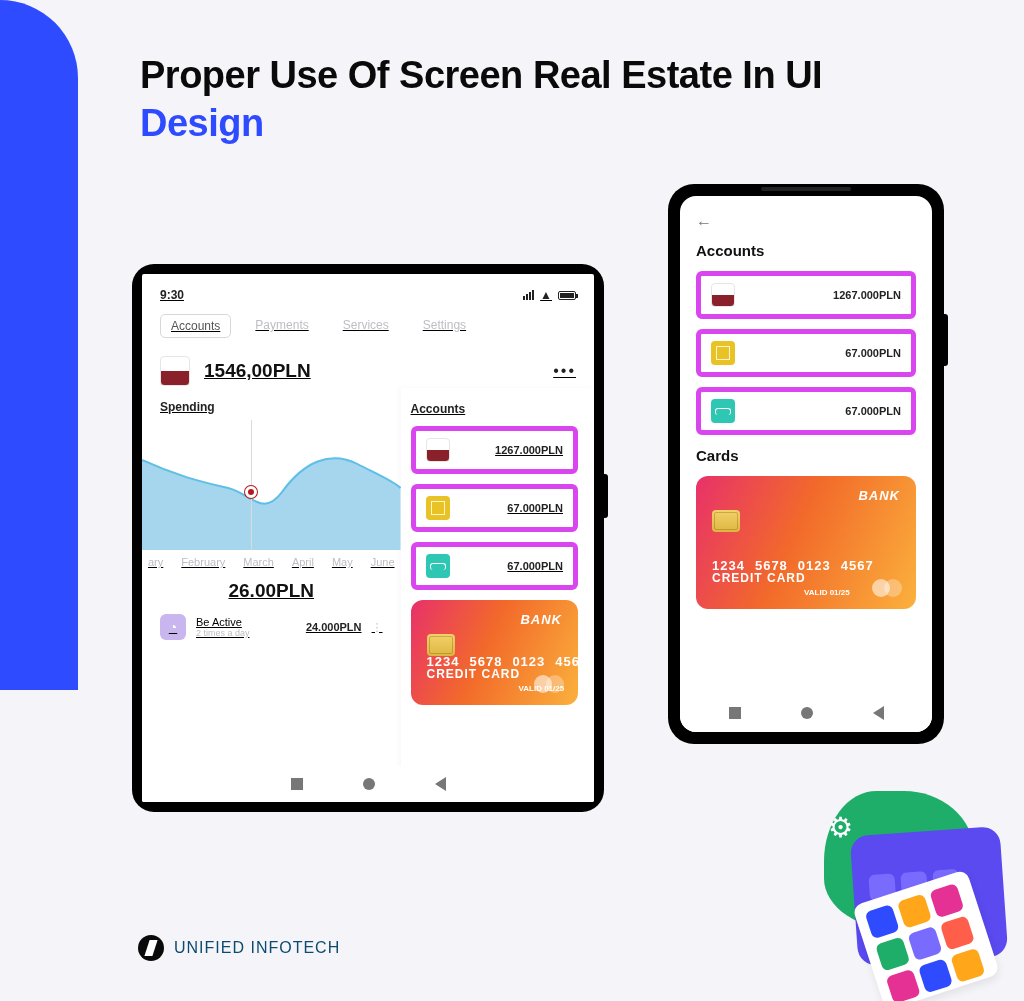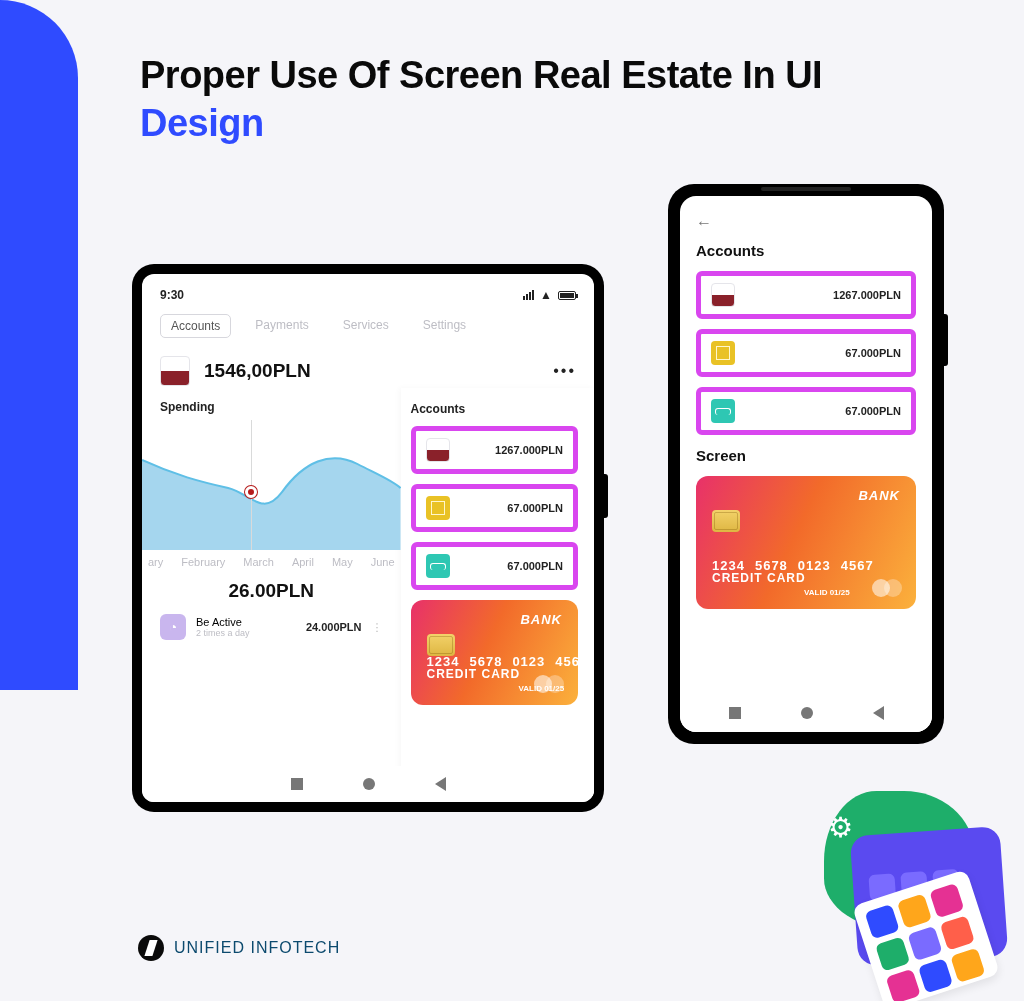--- a/index.html
+++ b/index.html
@@ -17,22 +17,22 @@
 
 .tablet-frame {
   position:absolute; left:132px; top:264px;
   width:472px; height:548px;
   background:#000; border-radius:22px;
   padding:10px;
 }
 .tablet-frame::after { content:""; position:absolute; right:-4px; top:210px; width:4px; height:44px; background:#000; border-radius:0 3px 3px 0; }
 .tablet-screen {
   width:100%; height:100%;
-  background:#fff; border-radius:12px;
-  position:relative; overflow:hidden;
+  background:#fff; border-radius:2px;
+  position:relative; overflow:hidden;text-decoration:underline;
 }
 .status-bar { display:flex; justify-content:space-between; align-items:center; padding:14px 18px 8px; font-size:12px; font-weight:600; color:#222; }
 .status-icons { display:flex; gap:6px; align-items:center; }
 .tabs { display:flex; gap:14px; padding:4px 18px 10px; font-size:12px; color:#bdbdc4; }
 .tabs .tab { padding:4px 10px; border-radius:5px; }
 .tabs .tab.active { border:1px solid #d7d7dd; color:#555; }
 .main-row { display:flex; align-items:center; gap:14px; padding:8px 18px 2px; }
 .flag-swatch { width:30px; height:30px; border:1px solid #e5e5ea; border-radius:4px; background:linear-gradient(#fff 50%, #8a212a 50%); }
 .big-balance { font-size:19px; font-weight:800; color:#111; }
 .dots { margin-left:auto; font-size:16px; color:#222; letter-spacing:2px; }
@@ -233,21 +233,21 @@
     </div>
     <div class="acct-card">
       <div class="acct-swatch sw-yellow"></div>
       <div class="acct-val">67.000PLN</div>
     </div>
     <div class="acct-card">
       <div class="acct-swatch sw-teal"></div>
       <div class="acct-val">67.000PLN</div>
     </div>
 
-    <div class="phone-h">Screen</div>
+    <div class="phone-h">Cards</div>
     <div class="credit-card">
       <div class="bank">BANK</div>
       <div class="chip"></div>
       <div class="num">
         <span>1234</span>
         <span>5678</span>
         <span>0123</span>
         <span>4567</span>
       </div>
       <div class="bottom">CREDIT CARD</div>

